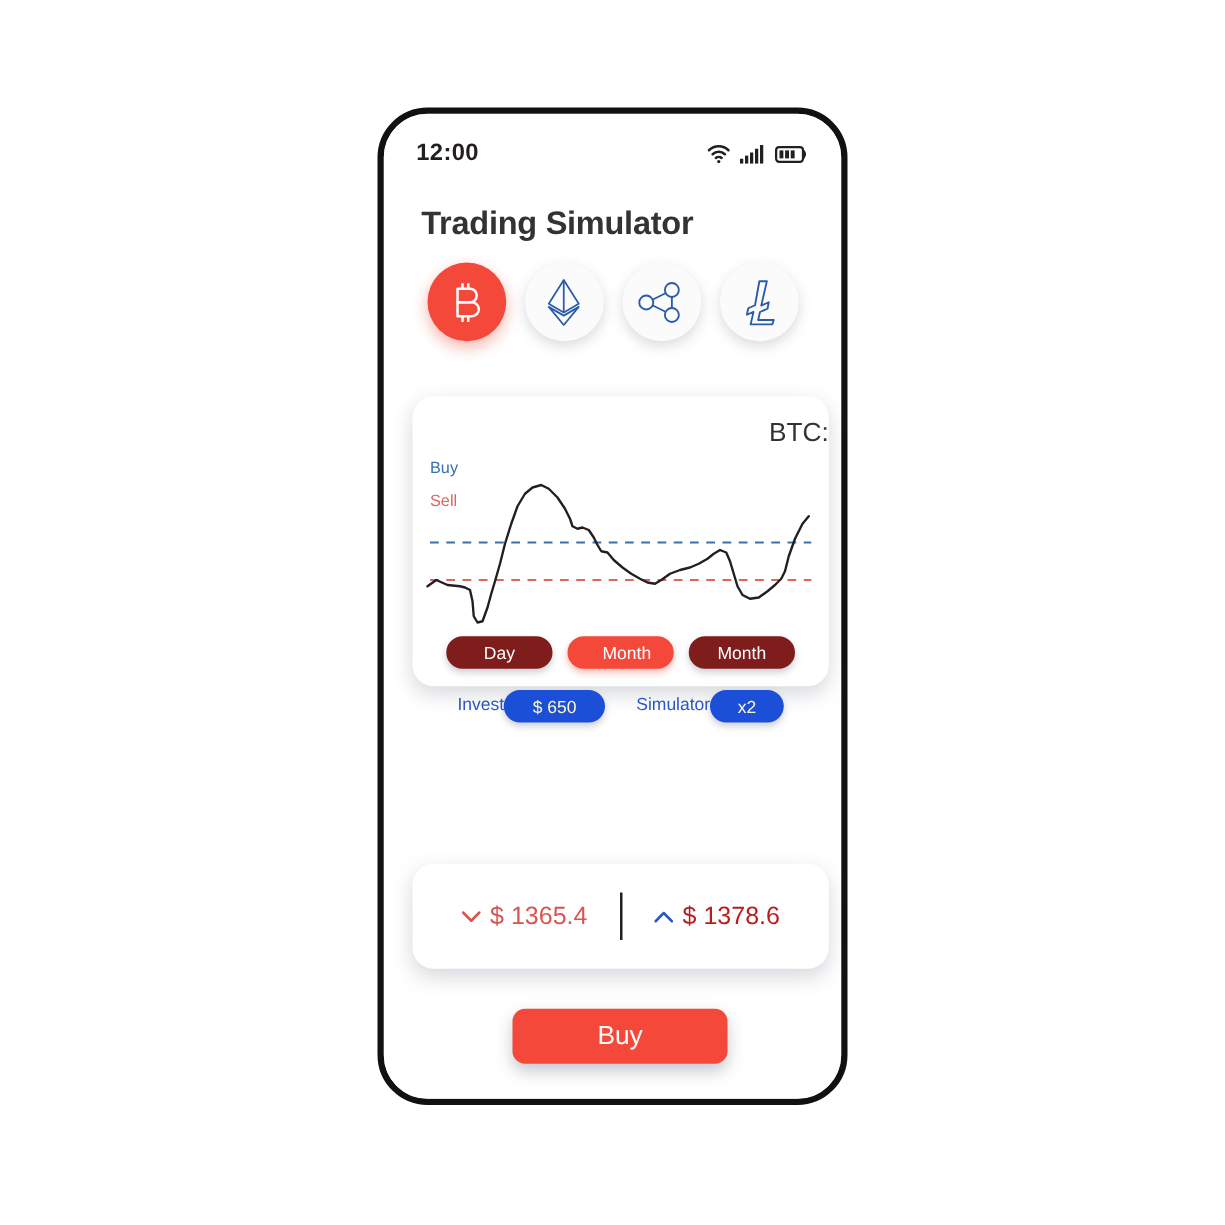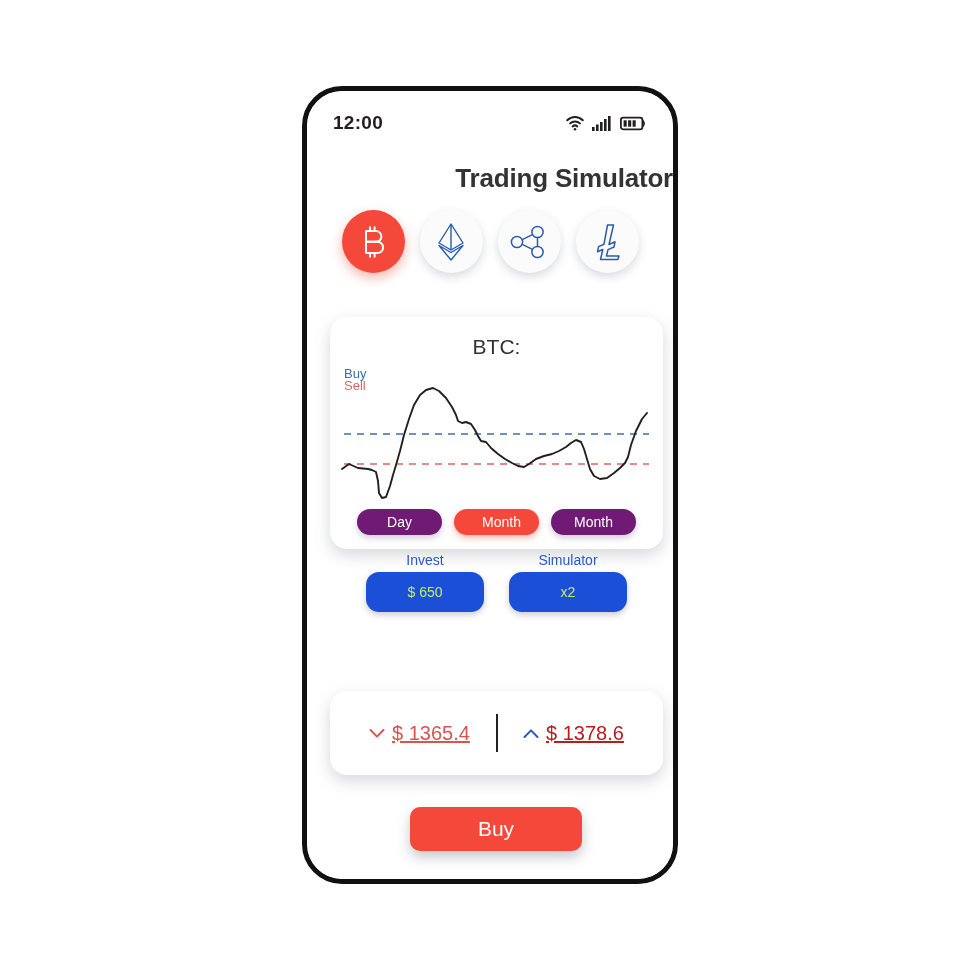--- a/index.html
+++ b/index.html
@@ -66,25 +66,26 @@
     gap: 7px;
   }
   .status-icons svg { display: block; }
 
   
   .app-title {
     position: absolute;
     top: 72px;
     left: 0;
     width: 100%;
-    text-align: right;
+    text-align: left;
     font-size: 26px;
     font-weight: bold;
     color: #333333;
     letter-spacing: -0.2px;
+    padding-left: 30px;
   }
 
   
   .coin-row {
     position: absolute;
     top: 119px;
     left: 0;
     width: 100%;
     display: flex;
     justify-content: center;
@@ -128,59 +129,59 @@
     display: flex;
     align-items: center;
     justify-content: center;
   }
 
   .chart-title {
     position: absolute;
     top: 18px;
     left: 0;
     width: 100%;
-    text-align: center;
+    text-align: right;
     font-size: 21px;
     color: #333333;
   }
 
   
   .plot {
     position: absolute;
     left: 8px;
     top: 52px;
     width: 317px;
     height: 132px;
   }
   .plot svg { display: block; }
 
   .lvl-label {
     position: absolute;
     font-size: 13px;
     left: 14px;
   }
   .lvl-buy  { color: #3a6fb0; top: 49px; }
-  .lvl-sell { color: #e0645e; top: 61px; }
+  .lvl-sell { color: #e0645e; top: 76px; }
 
   
   .tf-row {
     position: absolute;
     left: 0;
     top: 192px;
     width: 100%;
     display: flex;
     justify-content: center;
     gap: 12px;
   }
   .tf-btn {
     width: 85px;
     height: 26px;
     border-radius: 13px;
     border: none;
-    background: #701a75;
+    background: #7f1d1d;
     color: #ffffff;
     font-size: 14px;
     font-family: "Liberation Sans", sans-serif;
     display: flex;
     align-items: center;
     justify-content: center;
     box-shadow: 0 3px 6px rgba(110,115,135,0.35);
     cursor: pointer;
     padding: 0;
   }
@@ -192,52 +193,51 @@
     left: 0;
     top: 235px;
     width: 100%;
     display: flex;
     justify-content: center;
     gap: 25px;
   }
   .field {
     width: 118px;
     display: flex;
-    flex-direction: column;
+    flex-direction: row;
     align-items: center;
   }
   .field-label {
     font-size: 14px;
     color: #2a56c6;
     margin-bottom: 4px;
   }
   .field-value {
     width: 100%;
-    height: 40px;
+    height: 26px;
     border-radius: 13px;
     background: #1b4fd8;
-    color: #bef264;
+    color: #fef9c3;
     font-size: 14px;
     display: flex;
     align-items: center;
     justify-content: center;
     box-shadow: 0 3px 6px rgba(110,115,135,0.35);
     box-sizing: border-box;
     cursor: pointer;
   }
 
   
   .price-item {
     display: flex;
     align-items: center;
     gap: 7px;
     font-size: 20px;
     width: 140px;
     justify-content: center;
-    text-decoration: underline;
   }
   .price-down { color: #d9534f; }
   .price-up   { color: #b91c1c; }
   .price-divider {
     width: 2px;
     height: 38px;
     background: #231f20;
     margin: 0 6px;
   }
   .chev svg { display: block; }

